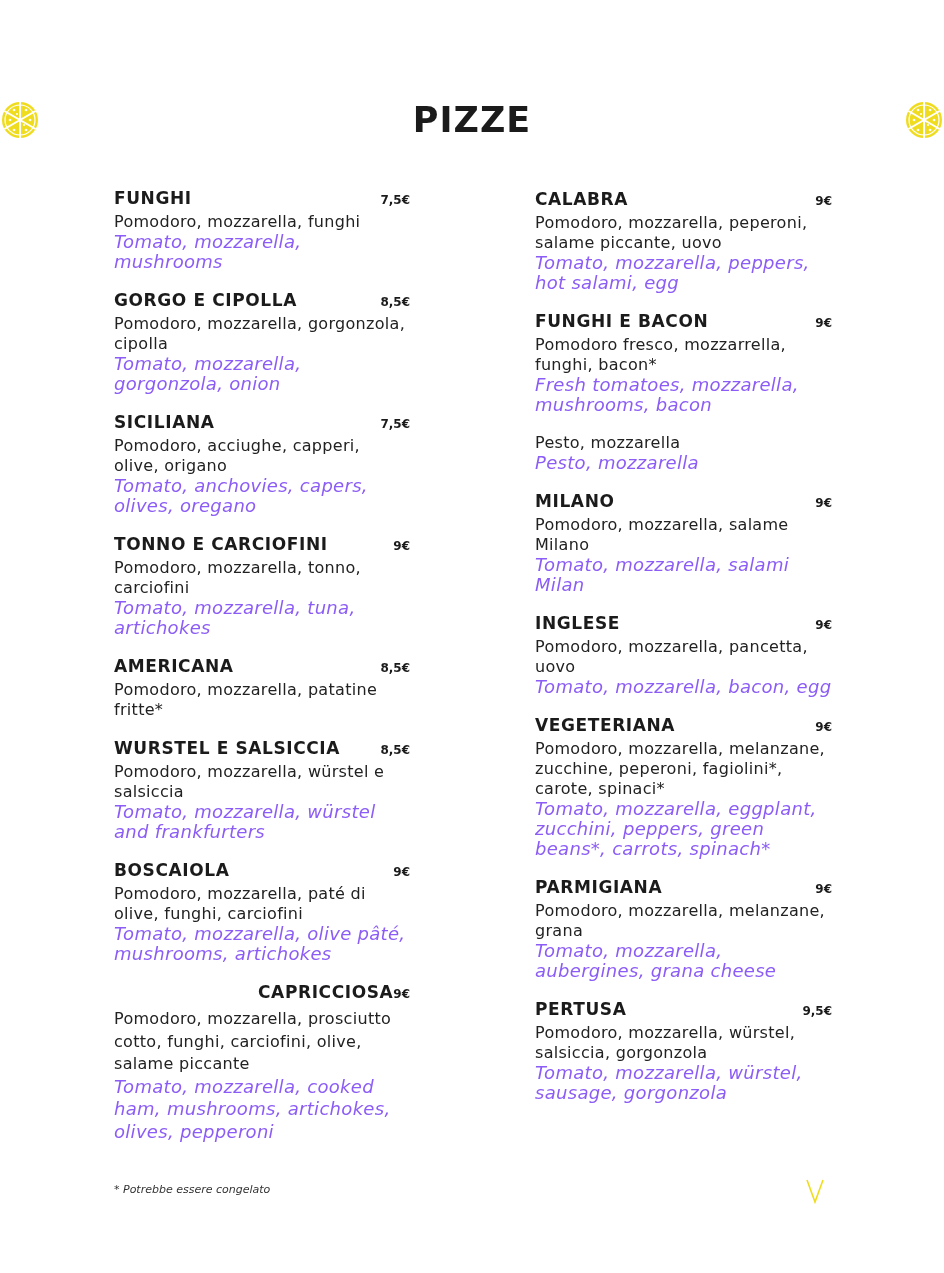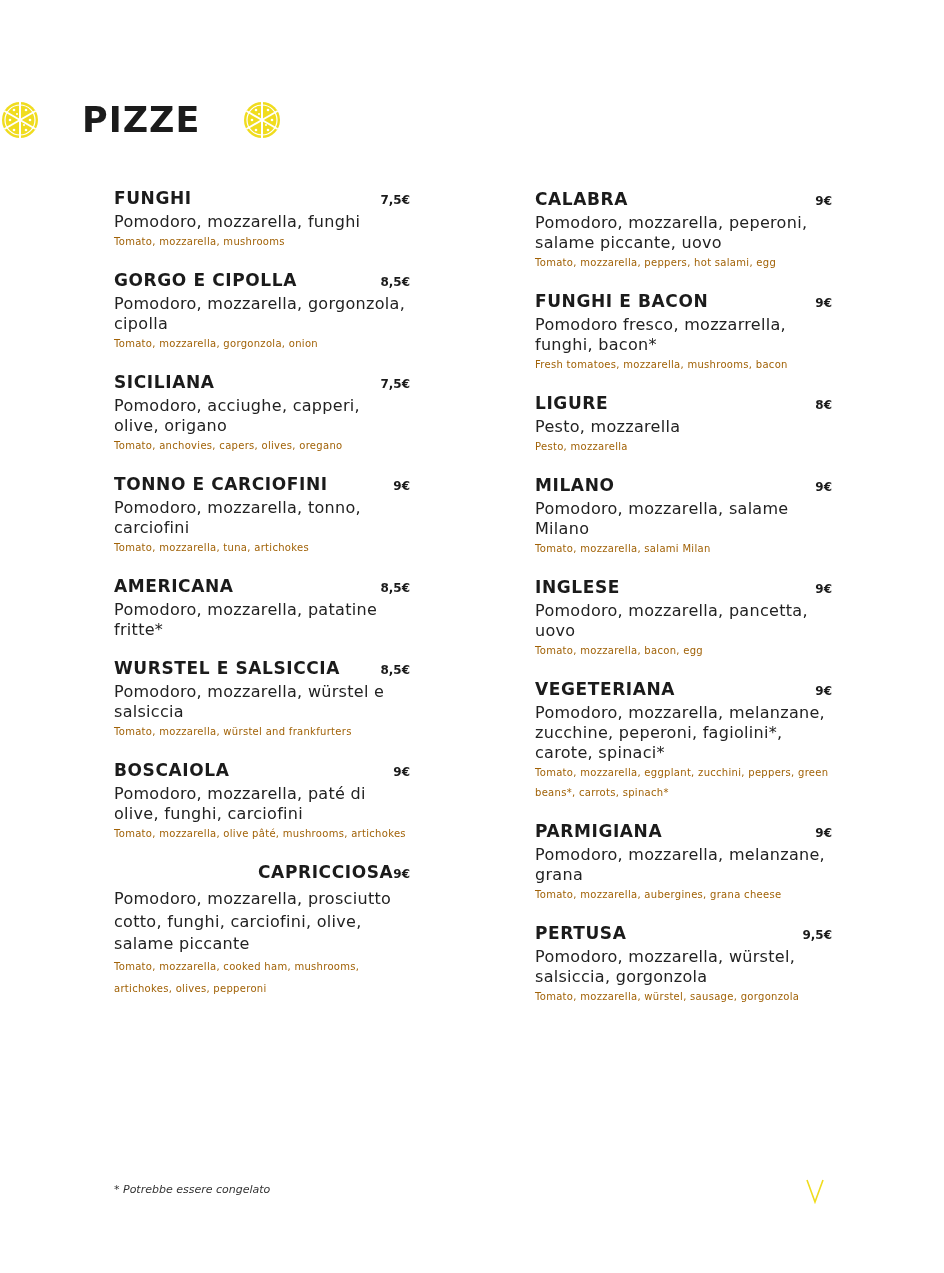--- a/index.html
+++ b/index.html
@@ -1,30 +1,30 @@
 <!DOCTYPE html>
 <html><head>
 <meta charset="utf-8">
 <style>
   html, body { margin: 0; padding: 0; background: #ffffff; }
   body { width: 944px; height: 1273px; position: relative; overflow: hidden;
          font-family: "DejaVu Sans", sans-serif; color: #1e1e1e; }
   .header { position: absolute; top: 96px; left: 0; width: 944px; height: 48px;
-            display: flex; justify-content: flex-start; align-items: center; }
+            display: flex; justify-content: space-between; align-items: center; }
   .title { font-size: 35px; font-weight: bold; letter-spacing: 1px; margin: 0 42px; color: #1b1b1b; line-height: 48px; }
   .pizza-icon { width: 40px; height: 40px; }
   .col { position: absolute; top: 188px; }
   .col.left { left: 114px; width: 296px; }
   .col.right { left: 535px; width: 297px; top: 189px; }
   .item { margin-bottom: 18px; }
   .item-head { display: flex; justify-content: space-between; align-items: baseline; height: 24px; }
   .name { font-size: 17px; font-weight: bold; letter-spacing: 0.6px; color: #1b1b1b; white-space: nowrap; }
   .price { font-size: 12px; font-weight: bold; color: #1b1b1b; white-space: nowrap; }
   .it { font-size: 16px; line-height: 20px; letter-spacing: 0.3px; color: #222; }
-  .en { font-size: 10px; line-height: 20px; letter-spacing: 0.3px; color: #a16207; }
+  .en { font-size: 18px; line-height: 20px; font-style: italic; letter-spacing: 0.3px; color: #8b5cf6; }
   .tall .it, .tall .en { line-height: 22.5px; }
   .tall .item-head { margin-bottom: 2px; justify-content: flex-end; }
   .footnote { position: absolute; left: 114px; top: 1183px; font-size: 11px; font-style: italic; color: #333; }
   .logo { position: absolute; left: 804px; top: 1178px; width: 22px; height: 26px; }
 </style>
 </head>
 <body>
 
 <div class="header">
   <svg class="pizza-icon" viewBox="0 0 40 40">
@@ -151,24 +151,20 @@
   </div>
   <div class="item">
     <div class="item-head">
         <span class="name">FUNGHI E BACON</span>
         <span class="price">9€</span>
       </div>
     <div class="it">Pomodoro fresco, mozzarrella, funghi, bacon*</div>
     <div class="en">Fresh tomatoes, mozzarella, mushrooms, bacon</div>
   </div>
   <div class="item">
-    <div class="item-head">
-        <span class="name">LIGURE</span>
-        <span class="price">8€</span>
-      </div>
     <div class="it">Pesto, mozzarella</div>
     <div class="en">Pesto, mozzarella</div>
   </div>
   <div class="item">
     <div class="item-head">
         <span class="name">MILANO</span>
         <span class="price">9€</span>
       </div>
     <div class="it">Pomodoro, mozzarella, salame Milano</div>
     <div class="en">Tomato, mozzarella, salami Milan</div>

